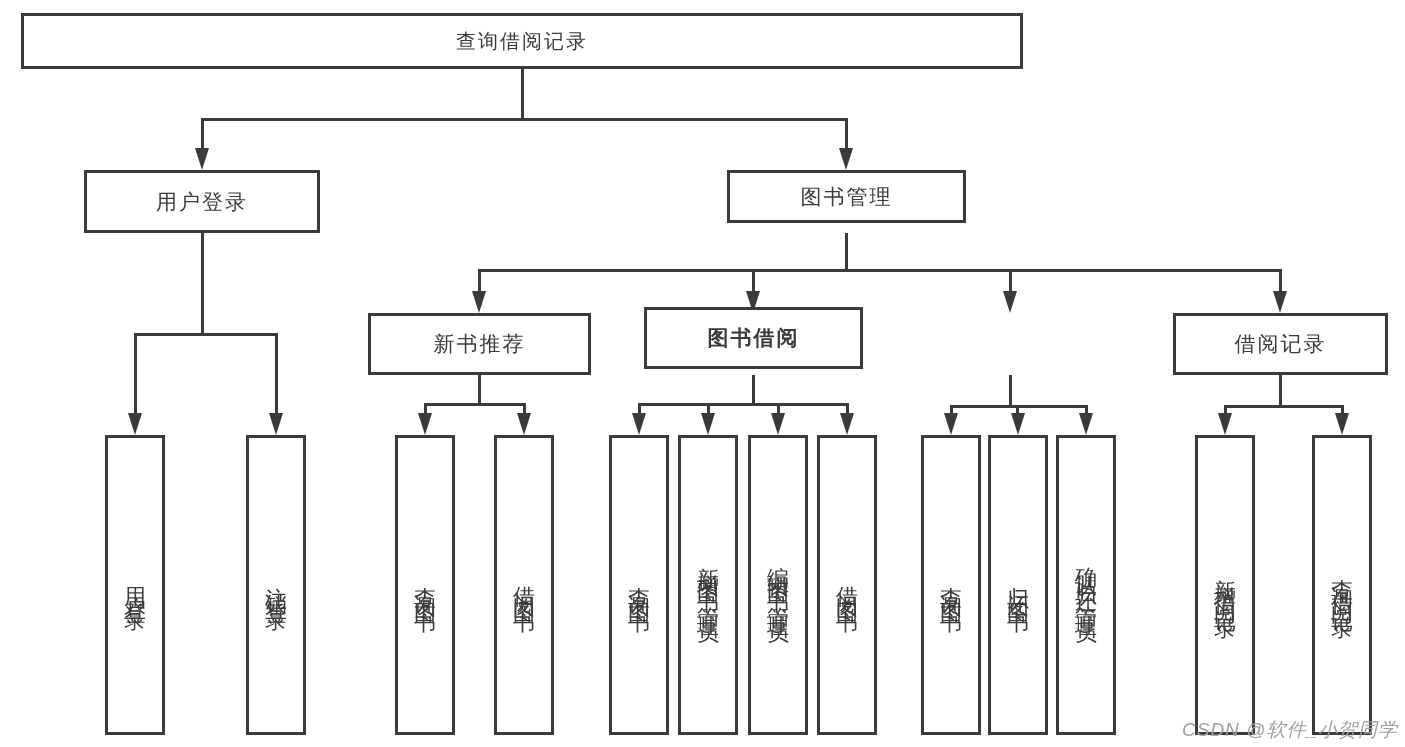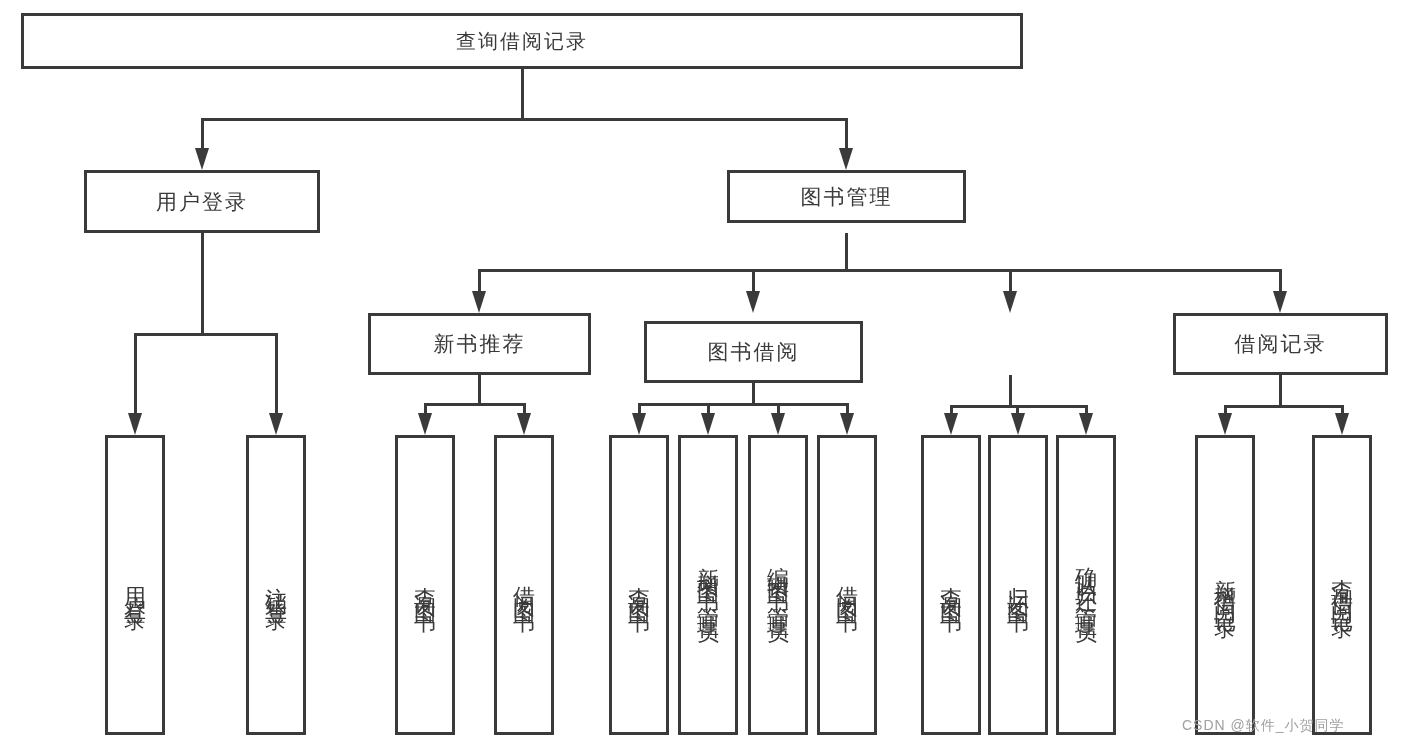--- a/index.html
+++ b/index.html
@@ -44,25 +44,26 @@
     height: 0;
     border-left: 7px solid transparent;
     border-right: 7px solid transparent;
     border-top: 22px solid var(--line, #3a3a3a);
     z-index: 1;
   }
   .watermark {
     position: absolute;
     left: 1182px;
     top: 717px;
-    font-size: 14px;
+    font-size: 19px;
     letter-spacing: 1px;
     color: var(--wm, #a0a0a0);
     z-index: 5;
     white-space: nowrap;
+    font-style: italic;
   }
 </style>
 </head>
 <body>
 
 <div class="stage">
 
   <div class="box root" style="left:21px; top:13px; width:1002px; height:56px;">查询借阅记录</div>
 
   <div class="line" style="left:521px; top:69px;  width:3px;   height:49px;"></div>
@@ -87,21 +88,21 @@
   <div class="line" style="left:478px;  top:269px; width:3px;  height:24px;"></div>
   <div class="line" style="left:752px;  top:269px; width:3px;  height:24px;"></div>
   <div class="line" style="left:1009px; top:269px; width:3px;  height:24px;"></div>
   <div class="line" style="left:1279px; top:269px; width:3px;  height:24px;"></div>
   <div class="arrow" style="left:472px;  top:291px;"></div>
   <div class="arrow" style="left:746px;  top:291px;"></div>
   <div class="arrow" style="left:1003px; top:291px;"></div>
   <div class="arrow" style="left:1273px; top:291px;"></div>
 
   <div class="box" style="left:368px;  top:313px; width:223px; height:62px;">新书推荐</div>
-  <div class="box" style="left:644px;  top:321px; width:219px; height:62px;">图书借阅</div>
+  <div class="box" style="left:644px;  top:307px; width:219px; height:62px;font-weight:bold;">图书借阅</div>
   <div class="box" style="left:1173px; top:313px; width:215px; height:62px;">借阅记录</div>
 
   <div class="line" style="left:478px; top:375px; width:3px;   height:30px;"></div>
   <div class="line" style="left:424px; top:403px; width:102px; height:3px;"></div>
   <div class="line" style="left:424px; top:403px; width:3px;   height:13px;"></div>
   <div class="line" style="left:523px; top:403px; width:3px;   height:13px;"></div>
   <div class="arrow" style="left:418px; top:413px;"></div>
   <div class="arrow" style="left:517px; top:413px;"></div>
 
   <div class="line" style="left:752px; top:375px; width:3px;   height:30px;"></div>

